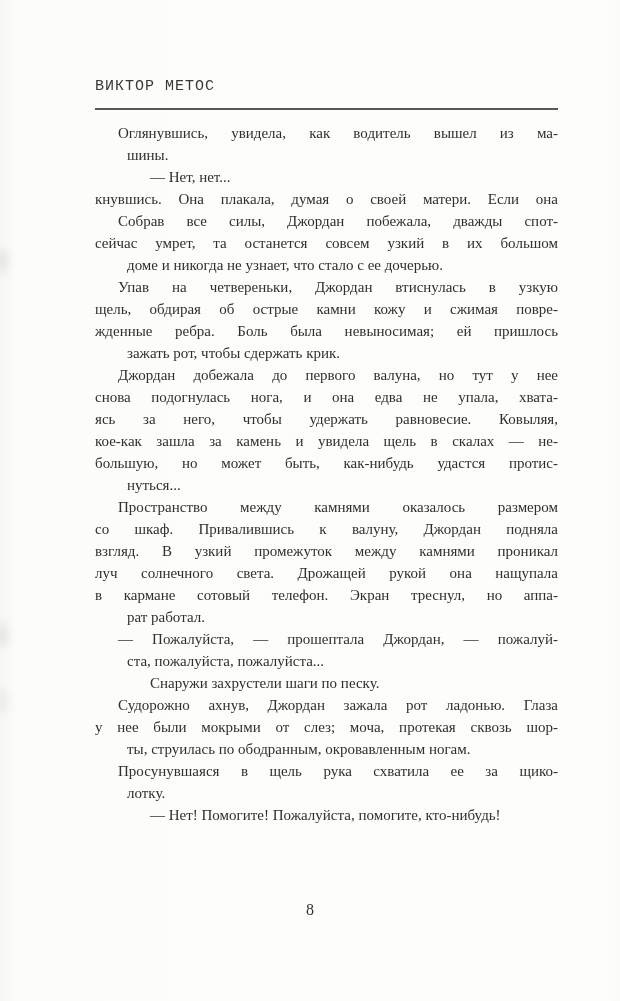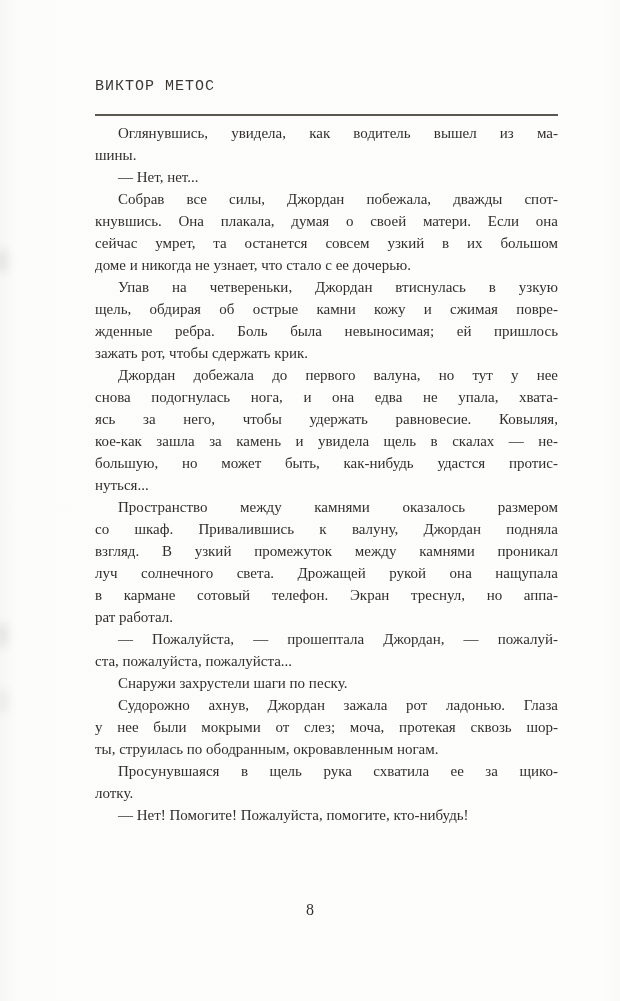--- a/index.html
+++ b/index.html
@@ -18,34 +18,34 @@
   .scan-smudge {
     position: absolute; left: -4px; width: 12px; height: 26px;
     background: #8a8a86; border-radius: 50%; filter: blur(5px); opacity: .18;
   }
   .running-header {
     position: absolute; left: 95px; top: 79px; width: 463px;
     font-family: "Liberation Mono", monospace;
     font-size: 15px; line-height: 15px; letter-spacing: 1px;
     color: #3b3733;
     border-bottom: 2px solid #5b5751;
-    padding-bottom: 20px;
+    padding-bottom: 14px;
   }
   .body-text {
     position: absolute; left: 95px; top: 122px; width: 463px;
     font-size: 15px; line-height: 22px;
     color: #322f2b;
   }
   .para { margin: 0; }
   .line {
     height: 22px;
     text-align: justify;
     text-align-last: justify;
   }
-  .line.last { text-align-last: left; }
+  .line.last { text-align-last: left; margin-left: 32px; }
   .line.first { text-indent: 23px; }
   .page-number {
     position: absolute; left: 0; top: 901px; width: 620px;
     text-align: center; font-size: 16px; color: #35312d;
   }
 </style>
 </head>
 <body>
 
 <div class="page">
@@ -57,22 +57,22 @@
 
   <div class="body-text" id="body-text">
       <div class="para">
         <div class="line first">Оглянувшись, увидела, как водитель вышел из ма-</div>
         <div class="line last">шины.</div>
       </div>
       <div class="para">
         <div class="line first last">— Нет, нет...</div>
       </div>
       <div class="para">
+        <div class="line">кнувшись. Она плакала, думая о своей матери. Если она</div>
         <div class="line first">Собрав все силы, Джордан побежала, дважды спот-</div>
-        <div class="line">кнувшись. Она плакала, думая о своей матери. Если она</div>
         <div class="line">сейчас умрет, та останется совсем узкий в их большом</div>
         <div class="line last">доме и никогда не узнает, что стало с ее дочерью.</div>
       </div>
       <div class="para">
         <div class="line first">Упав на четвереньки, Джордан втиснулась в узкую</div>
         <div class="line">щель, обдирая об острые камни кожу и сжимая повре-</div>
         <div class="line">жденные ребра. Боль была невыносимая; ей пришлось</div>
         <div class="line last">зажать рот, чтобы сдержать крик.</div>
       </div>
       <div class="para">

